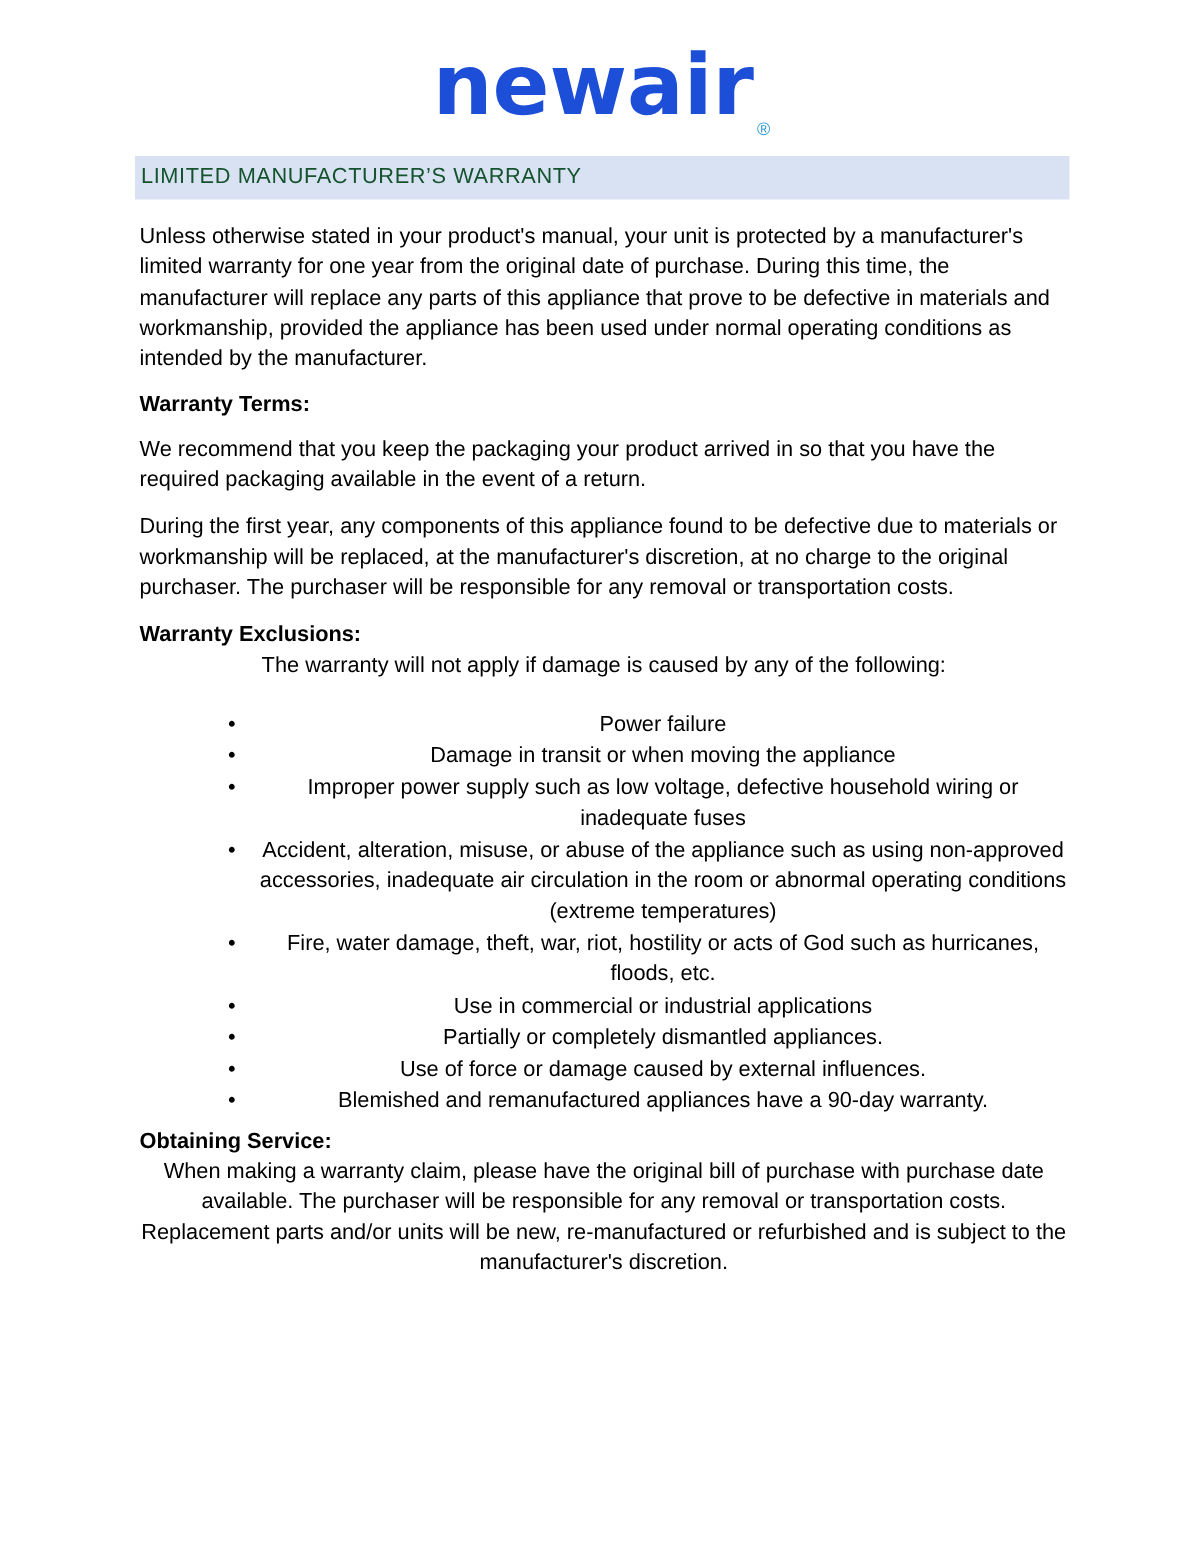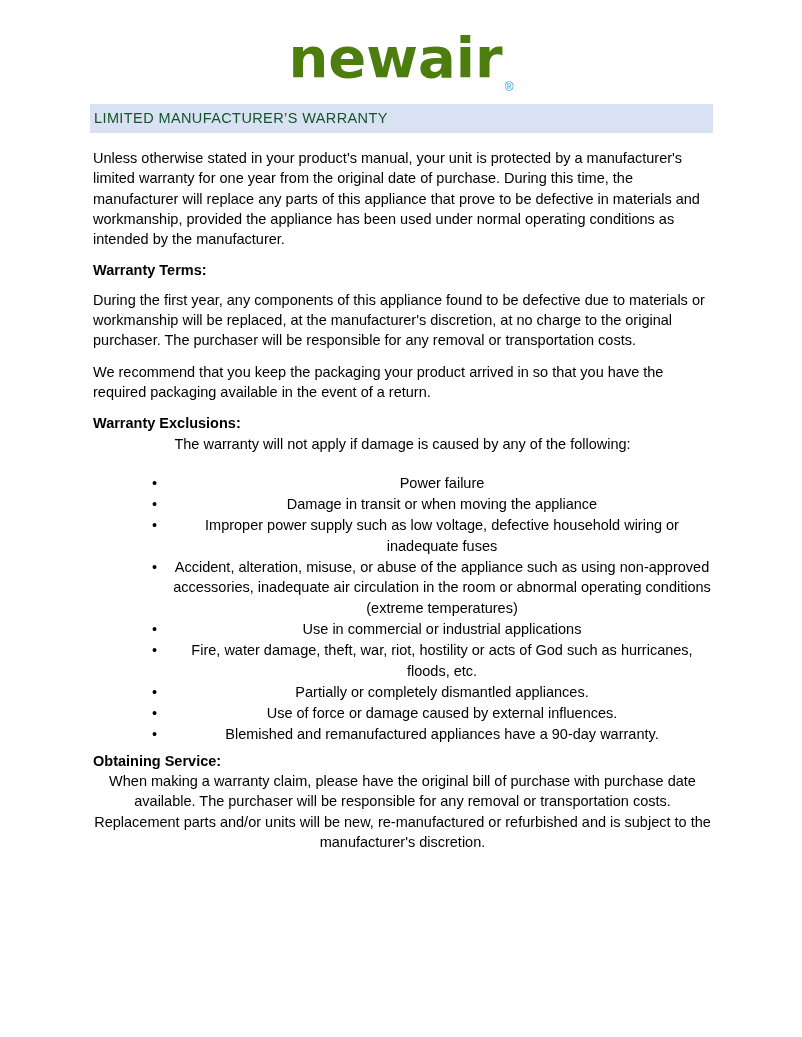--- a/index.html
+++ b/index.html
@@ -17,21 +17,21 @@
     text-align: center;
     padding-top: 30px;
     line-height: 1;
     white-space: nowrap;
   }
   .logo-text {
     font-family: "DejaVu Sans", sans-serif;
     font-weight: bold;
     font-size: 56px;
     letter-spacing: 0px;
-    color: #4d7c0f;
+    color: #1d4ed8;
   }
   .logo-reg {
     display: inline-block;
     font-size: 12px;
     color: #2e9bd6;
     transform: translateY(14px);
     margin-left: 2px;
   }
   .banner {
     margin: 18px 89px 0 90px;
@@ -87,33 +87,33 @@
 
   <div class="banner">
     <span class="banner-title">LIMITED MANUFACTURER’S WARRANTY</span>
   </div>
 
   <div class="content">
 
     <p class="para">Unless otherwise stated in your product's manual, your unit is protected by a manufacturer's limited warranty for one year from the original date of purchase. During this time, the manufacturer will replace any parts of this appliance that prove to be defective in materials and workmanship, provided the appliance has been used under normal operating conditions as intended by the manufacturer.</p>
 
     <p class="heading">Warranty Terms:</p>
+    <p class="para">We recommend that you keep the packaging your product arrived in so that you have the required packaging available in the event of a return.</p>
     <p class="para">During the first year, any components of this appliance found to be defective due to materials or workmanship will be replaced, at the manufacturer's discretion, at no charge to the original purchaser. The purchaser will be responsible for any removal or transportation costs.</p>
-    <p class="para">We recommend that you keep the packaging your product arrived in so that you have the required packaging available in the event of a return.</p>
 
     <p class="heading no-gap">Warranty Exclusions:</p>
     <p class="para no-gap-top">The warranty will not apply if damage is caused by any of the following:</p>
 
     <ul class="bullets">
       <li>Power failure</li>
       <li>Damage in transit or when moving the appliance</li>
       <li>Improper power supply such as low voltage, defective household wiring or inadequate fuses</li>
       <li>Accident, alteration, misuse, or abuse of the appliance such as using non-approved accessories, inadequate air circulation in the room or abnormal operating conditions (extreme temperatures)</li>
+      <li>Fire, water damage, theft, war, riot, hostility or acts of God such as hurricanes, floods, etc.</li>
       <li>Use in commercial or industrial applications</li>
-      <li>Fire, water damage, theft, war, riot, hostility or acts of God such as hurricanes, floods, etc.</li>
       <li>Partially or completely dismantled appliances.</li>
       <li>Use of force or damage caused by external influences.</li>
       <li>Blemished and remanufactured appliances have a 90-day warranty.</li>
     </ul>
 
     <p class="heading service-heading">Obtaining Service:</p>
     <p class="para no-gap-top">When making a warranty claim, please have the original bill of purchase with purchase date available. The purchaser will be responsible for any removal or transportation costs. Replacement parts and/or units will be new, re-manufactured or refurbished and is subject to the manufacturer's discretion.</p>
 
   </div>
 </div>

